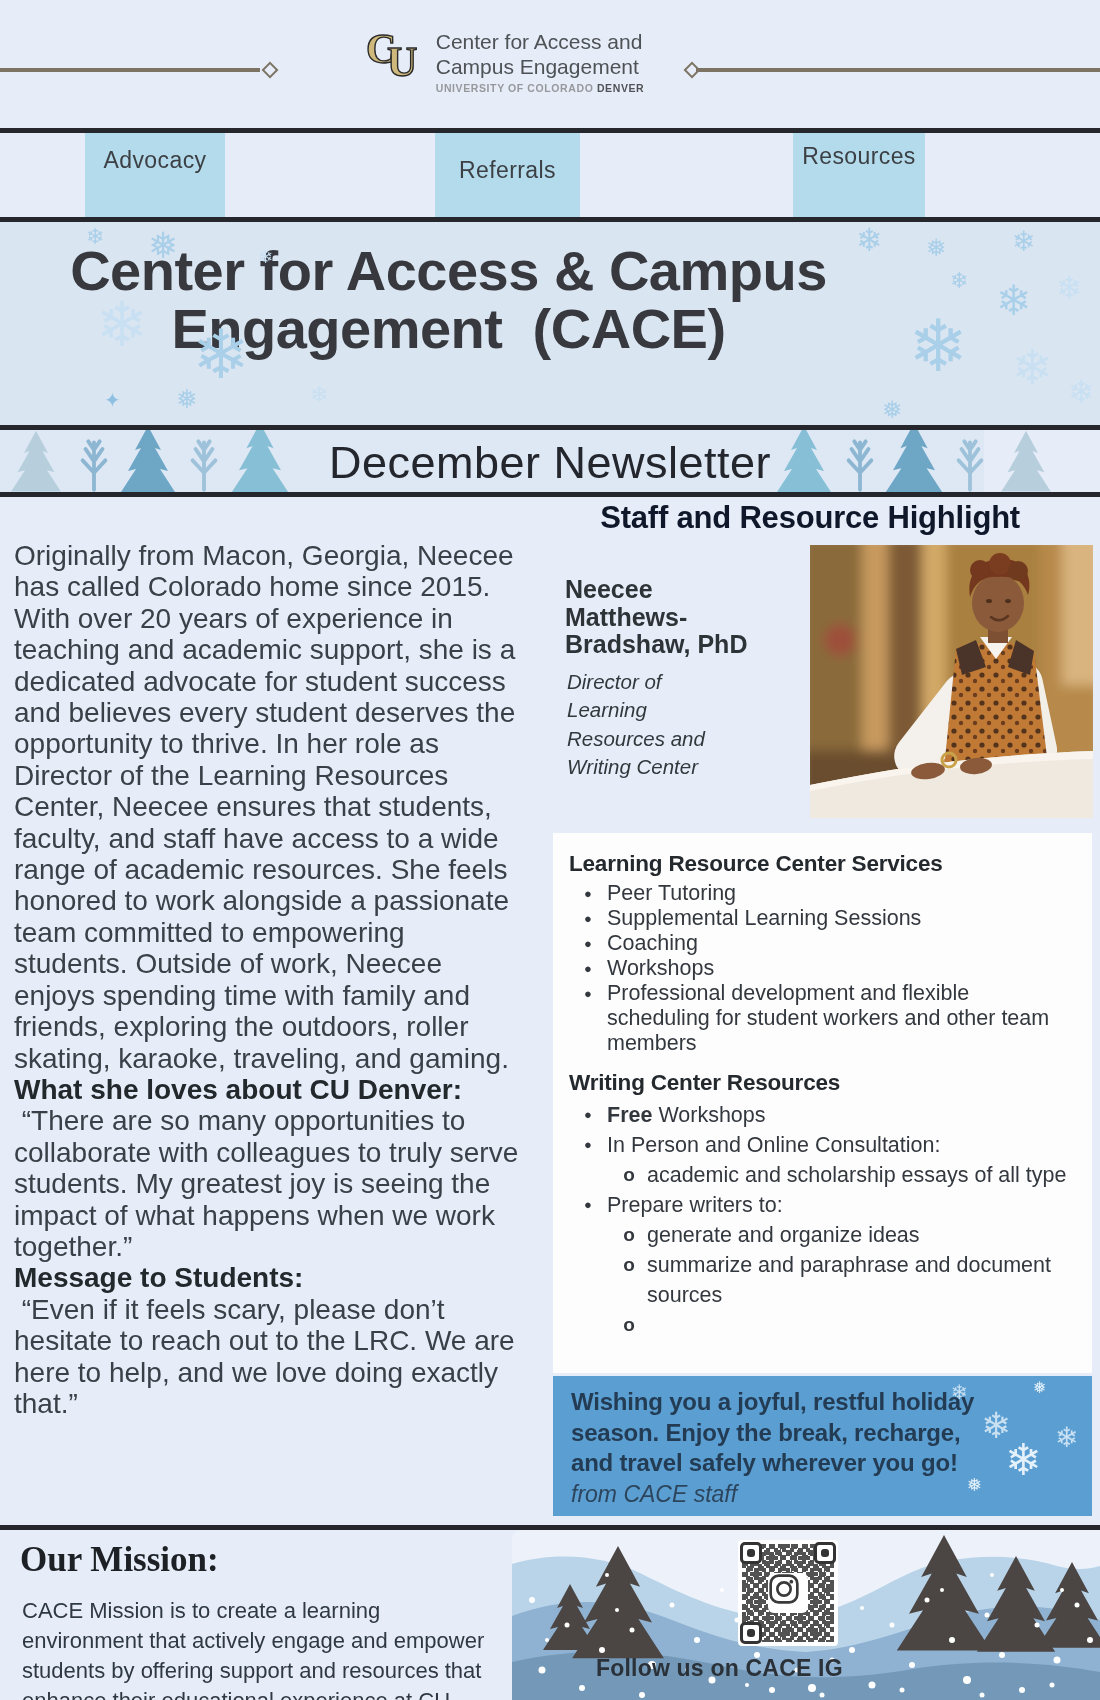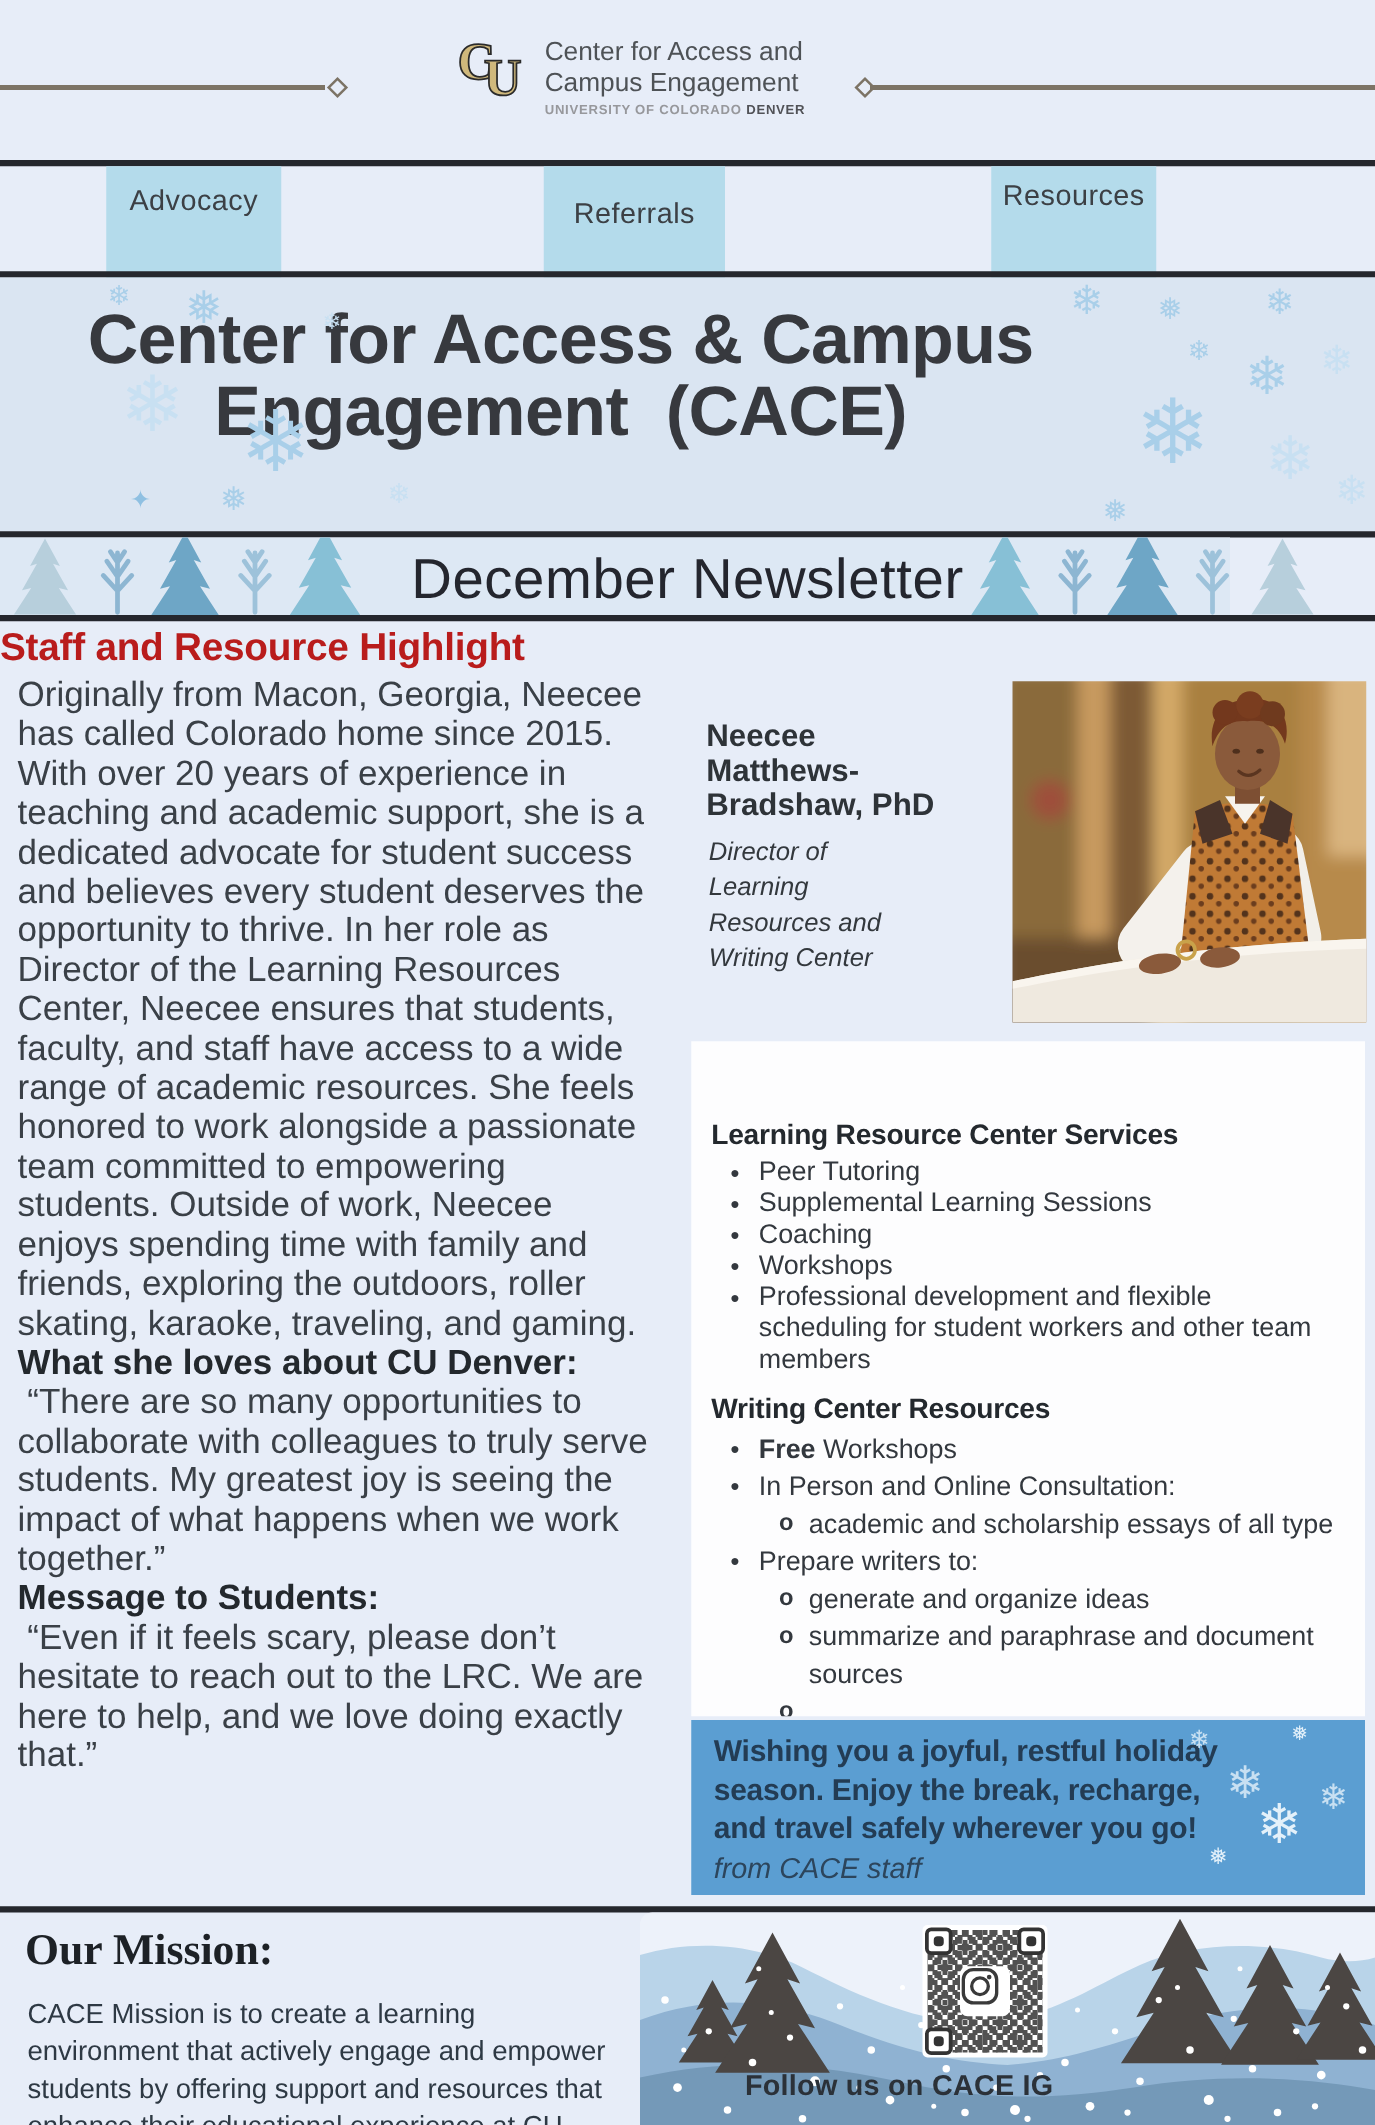--- a/index.html
+++ b/index.html
@@ -28,31 +28,31 @@
               font-size:56px;line-height:58px;color:#37393e;letter-spacing:-.5px;}
   .sf{position:absolute;line-height:1;pointer-events:none;}
   .sf.m{color:#a9cfe9;} .sf.l{color:#c8e0f2;} .sf.w{color:#e4f1fa;} .sf.s{color:#8fc0e2;}
 
   
   .banner{position:absolute;left:0;top:430px;width:984px;height:62px;background:#dde8f4;}
   .banner-title{position:absolute;left:0;top:7px;width:1100px;text-align:center;font-size:45px;color:#24262e;letter-spacing:.5px;}
   .tree-row{position:absolute;bottom:0;}
 
   
-  .section-heading{position:absolute;left:0;top:500px;width:1020px;text-align:left;
-                   font-size:31px;font-weight:bold;color:#b91c1c;letter-spacing:-.2px;}
+  .section-heading{position:absolute;left:0;top:500px;width:1020px;text-align:right;
+                   font-size:31px;font-weight:bold;color:#0f172a;letter-spacing:-.2px;}
   .left-col{position:absolute;left:14px;top:540px;width:508px;font-size:28px;line-height:31.4px;color:#3a4047;}
   .left-col .bold-line{font-weight:bold;color:#23282d;}
   .person-name{position:absolute;left:565px;top:576px;width:205px;font-size:25px;font-weight:bold;line-height:1.1;color:#2e3338;}
   .person-title{position:absolute;left:567px;top:668px;width:170px;font-size:20.5px;font-style:italic;line-height:1.38;color:#33383d;}
   .photo{position:absolute;left:810px;top:545px;width:283px;height:273px;}
 
   .white-box{position:absolute;left:553px;top:833px;width:539px;height:540px;background:#fdfdfe;
              box-sizing:border-box;padding:18px 16px 0 16px;overflow:hidden;}
-  .box-heading{font-size:22.5px;font-weight:bold;color:#24292e;letter-spacing:-.2px;margin-top:44px;}
+  .box-heading{font-size:22.5px;font-weight:bold;color:#24292e;letter-spacing:-.2px;}
   ul.svc{list-style:none;margin:4px 0 0 0;padding:0;font-size:21.5px;color:#33383e;}
   ul.svc li{display:flex;align-items:flex-start;}
   ul.lrc li{line-height:25px;}
   ul.wc li{line-height:30px;}
   .blt{width:38px;min-width:38px;text-align:center;font-size:13px;line-height:inherit;}
   li.sub{padding-left:42px;}
   .sblt{width:36px;min-width:36px;text-align:center;font-weight:bold;font-size:19px;}
   .wc-head{margin-top:14px;}
 
   .blue-box{position:absolute;left:553px;top:1376px;width:539px;height:140px;background:#5b9ed2;

